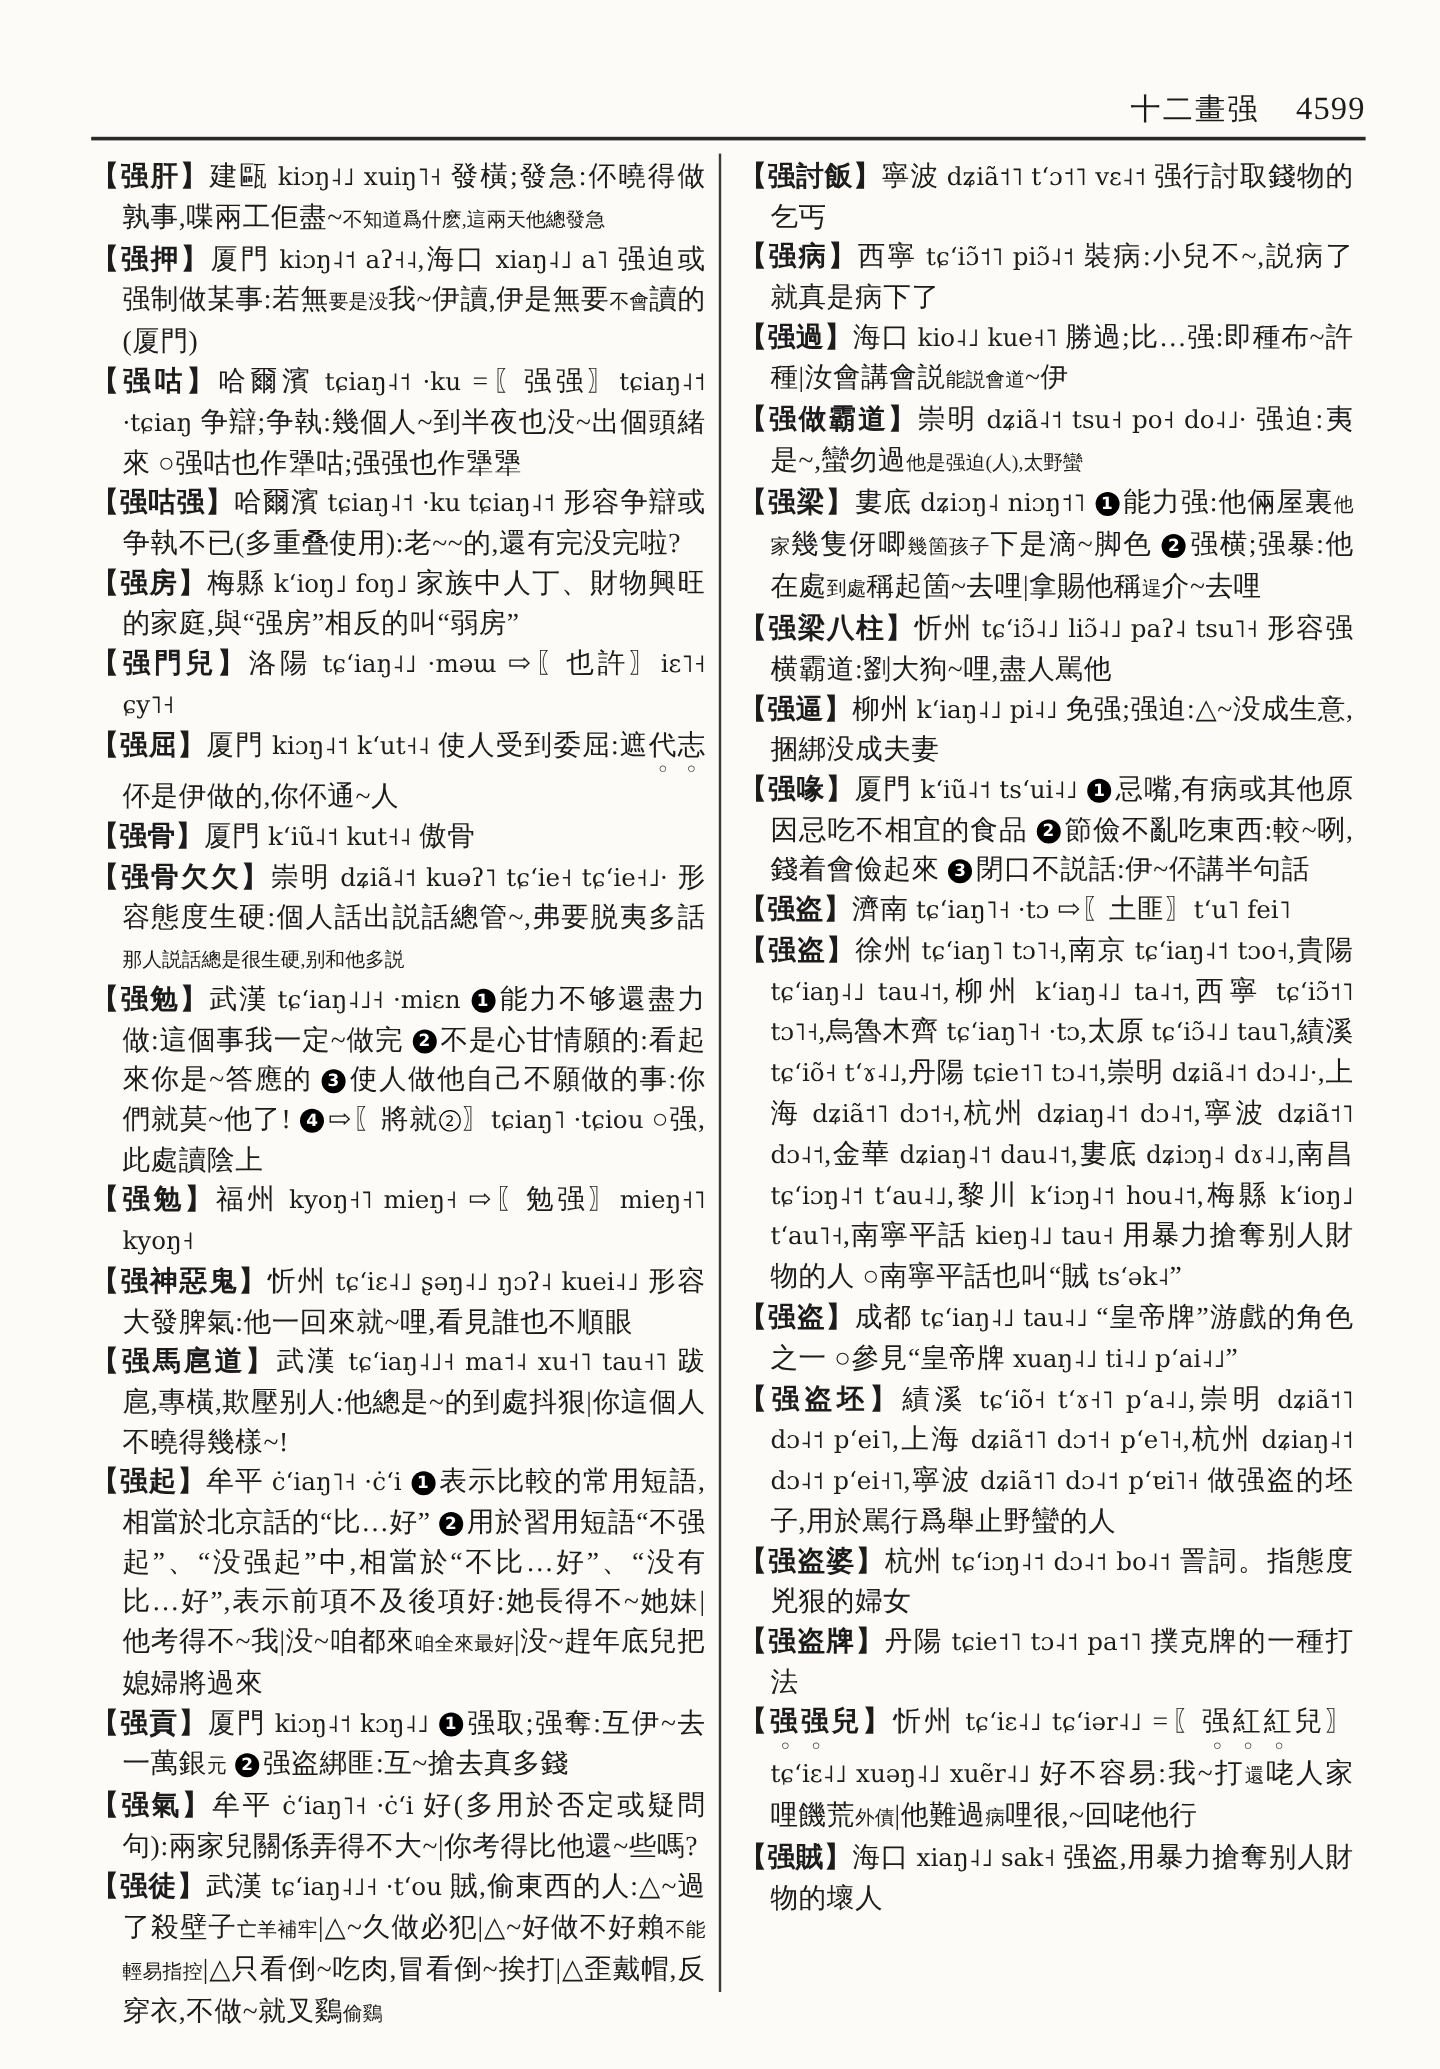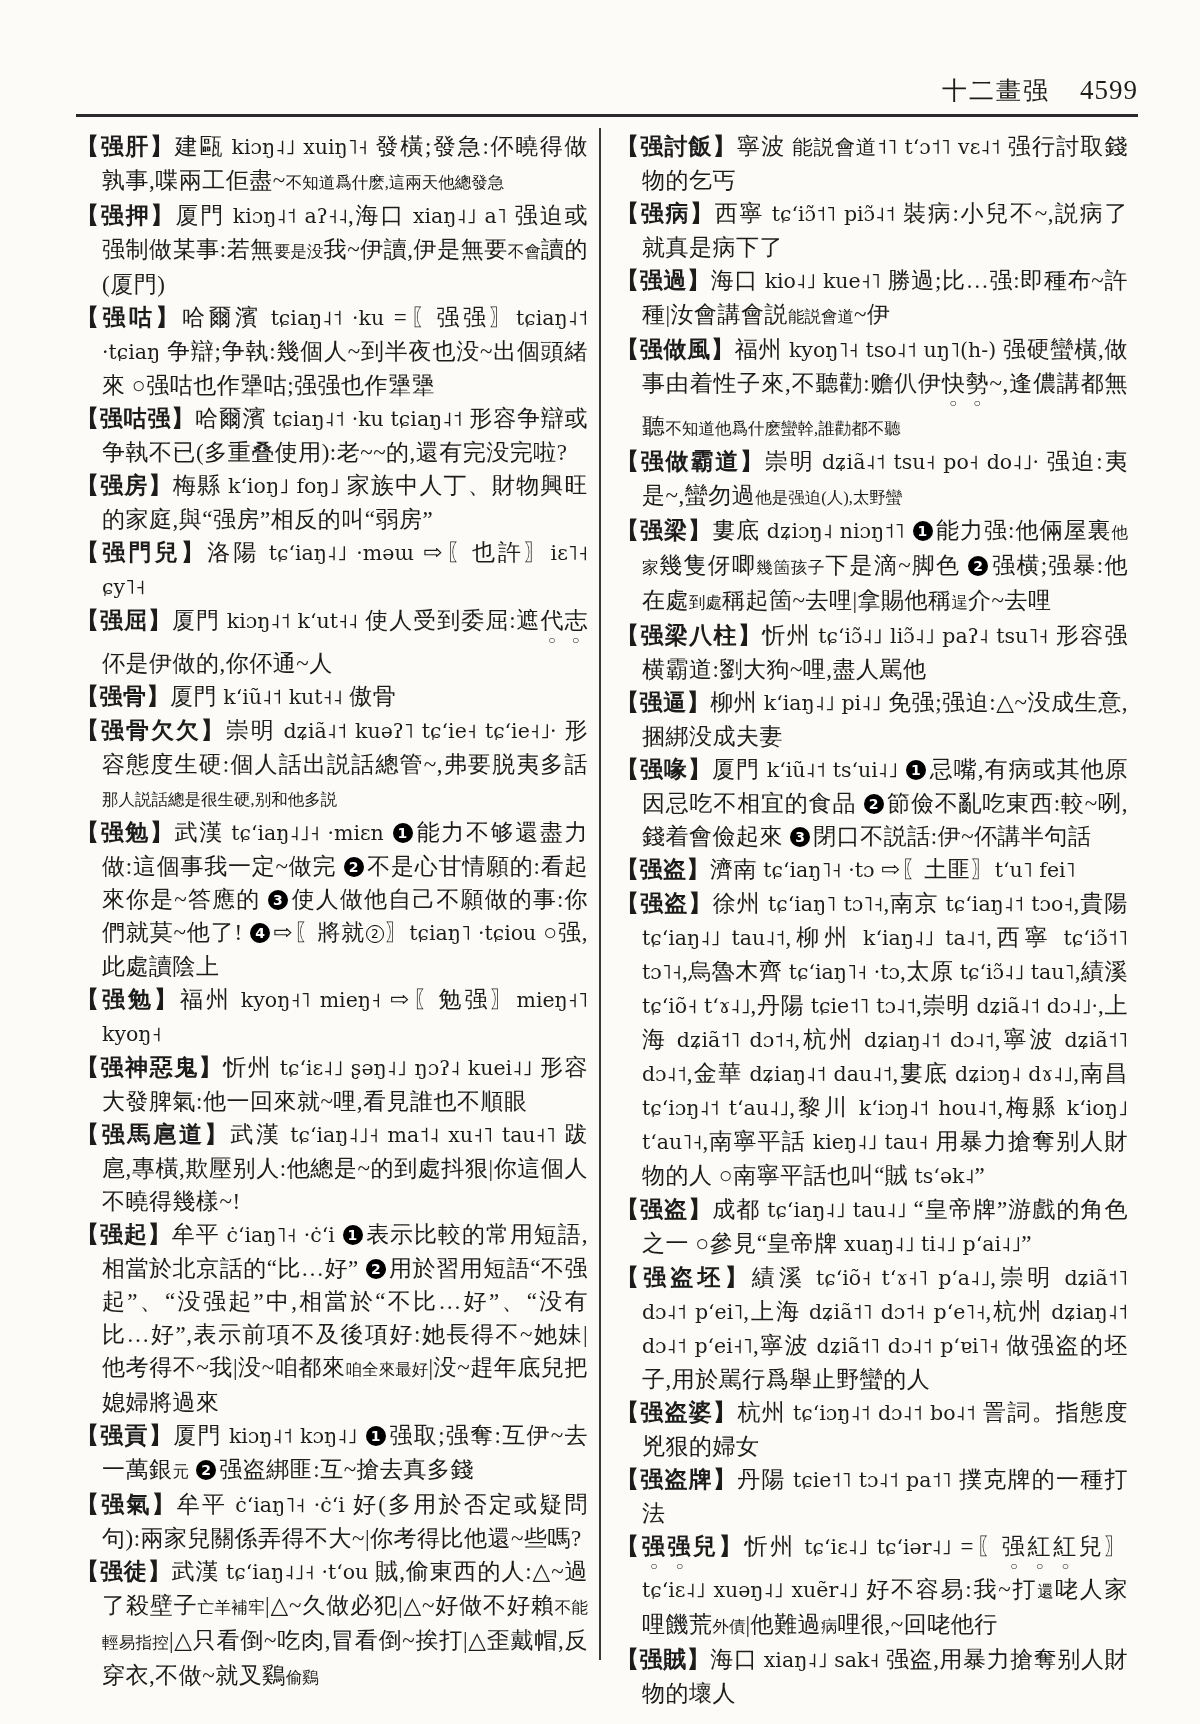--- a/index.html
+++ b/index.html
@@ -91,24 +91,23 @@
         <div class="entry"><span class="hw">【强勉】</span><span class="pl">武漢 </span><span class="ipa">tɕʻiaŋ˨˩˧ ·miɛn </span><span class="num">1</span><span class="txt">能力不够還盡力做:這個事我一定~做完 </span><span class="num">2</span><span class="txt">不是心甘情願的:看起來你是~答應的 </span><span class="num">3</span><span class="txt">使人做他自己不願做的事:你們就莫~他了! </span><span class="num">4</span><span class="txt">⇨〖將就</span><span class="numo">2</span><span class="txt">〗</span><span class="ipa">tɕiaŋ˥ ·tɕiou </span><span class="txt">○强,此處讀陰上</span></div>
         <div class="entry"><span class="hw">【强勉】</span><span class="pl">福州 </span><span class="ipa">kyoŋ˧˥ mieŋ˧ </span><span class="txt">⇨〖勉强〗</span><span class="ipa">mieŋ˧˥ kyoŋ˧</span></div>
         <div class="entry"><span class="hw">【强神惡鬼】</span><span class="pl">忻州 </span><span class="ipa">tɕʻiɛ˨˩ ʂəŋ˨˩ ŋɔʔ˨ kuei˨˩ </span><span class="txt">形容大發脾氣:他一回來就~哩,看見誰也不順眼</span></div>
         <div class="entry"><span class="hw">【强馬扈道】</span><span class="pl">武漢 </span><span class="ipa">tɕʻiaŋ˨˩˧ ma˦˨ xu˧˥ tau˧˥ </span><span class="txt">跋扈,專橫,欺壓别人:他總是~的到處抖狠|你這個人不曉得幾樣~!</span></div>
         <div class="entry"><span class="hw">【强起】</span><span class="pl">牟平 </span><span class="ipa">ċʻiaŋ˥˧ ·ċʻi </span><span class="num">1</span><span class="txt">表示比較的常用短語,相當於北京話的“比…好” </span><span class="num">2</span><span class="txt">用於習用短語“不强起”、“没强起”中,相當於“不比…好”、“没有比…好”,表示前項不及後項好:她長得不~她妹|他考得不~我|没~咱都來</span><span class="sm">咱全來最好</span><span class="txt">|没~趕年底兒把媳婦將過來</span></div>
         <div class="entry"><span class="hw">【强貢】</span><span class="pl">厦門 </span><span class="ipa">kiɔŋ˨˦ kɔŋ˨˩ </span><span class="num">1</span><span class="txt">强取;强奪:互伊~去一萬銀</span><span class="sm">元</span><span class="txt"> </span><span class="num">2</span><span class="txt">强盗綁匪:互~搶去真多錢</span></div>
         <div class="entry"><span class="hw">【强氣】</span><span class="pl">牟平 </span><span class="ipa">ċʻiaŋ˥˧ ·ċʻi </span><span class="txt">好(多用於否定或疑問句):兩家兒關係弄得不大~|你考得比他還~些嗎?</span></div>
         <div class="entry"><span class="hw">【强徒】</span><span class="pl">武漢 </span><span class="ipa">tɕʻiaŋ˨˩˧ ·tʻou </span><span class="txt">賊,偷東西的人:△~過了殺壁子</span><span class="sm">亡羊補牢</span><span class="txt">|△~久做必犯|△~好做不好賴</span><span class="sm">不能輕易指控</span><span class="txt">|△只看倒~吃肉,冒看倒~挨打|△歪戴帽,反穿衣,不做~就叉鷄</span><span class="sm">偷鷄</span></div>
       </div>
     <div class="col">
-        <div class="entry"><span class="hw">【强討飯】</span><span class="pl">寧波 </span><span class="ipa">能説會道˦˥ tʻɔ˦˥ vɛ˨˦ </span><span class="txt">强行討取錢物的乞丐</span></div>
+        <div class="entry"><span class="hw">【强討飯】</span><span class="pl">寧波 </span><span class="ipa">dʑiã˦˥ tʻɔ˦˥ vɛ˨˦ </span><span class="txt">强行討取錢物的乞丐</span></div>
         <div class="entry"><span class="hw">【强病】</span><span class="pl">西寧 </span><span class="ipa">tɕʻiɔ̃˦˥ piɔ̃˨˦ </span><span class="txt">裝病:小兒不~,説病了就真是病下了</span></div>
         <div class="entry"><span class="hw">【强過】</span><span class="pl">海口 </span><span class="ipa">kio˨˩ kue˧˥ </span><span class="txt">勝過;比…强:即種布~許種|汝會講會説</span><span class="sm">能説會道</span><span class="txt">~伊</span></div>
-        <div class="entry"><span class="hw">【强做風】</span><span class="pl">福州 </span><span class="ipa">kyoŋ˥˧ tso˨˦ uŋ˥(h-) </span><span class="txt">强硬蠻橫,做事由着性子來,不聽勸:赡仈伊</span><span class="txt ring">快勢</span><span class="txt">~,逢儂講都無聽</span><span class="sm">不知道他爲什麽蠻幹,誰勸都不聽</span></div>
         <div class="entry"><span class="hw">【强做霸道】</span><span class="pl">崇明 </span><span class="ipa">dʑiã˨˦ tsu˧ po˧ do˨˩· </span><span class="txt">强迫:夷是~,蠻勿過</span><span class="sm">他是强迫(人),太野蠻</span></div>
         <div class="entry"><span class="hw">【强梁】</span><span class="pl">婁底 </span><span class="ipa">dʑiɔŋ˨ niɔŋ˦˥ </span><span class="num">1</span><span class="txt">能力强:他倆屋裏</span><span class="sm">他家</span><span class="txt">幾隻伢唧</span><span class="sm">幾箇孩子</span><span class="txt">下是滴~脚色 </span><span class="num">2</span><span class="txt">强横;强暴:他在處</span><span class="sm">到處</span><span class="txt">稱起箇~去哩|拿賜他稱</span><span class="sm">逞</span><span class="txt">介~去哩</span></div>
         <div class="entry"><span class="hw">【强梁八柱】</span><span class="pl">忻州 </span><span class="ipa">tɕʻiɔ̃˨˩ liɔ̃˨˩ paʔ˨ tsu˥˧ </span><span class="txt">形容强横霸道:劉大狗~哩,盡人駡他</span></div>
         <div class="entry"><span class="hw">【强逼】</span><span class="pl">柳州 </span><span class="ipa">kʻiaŋ˨˩ pi˨˩ </span><span class="txt">免强;强迫:△~没成生意,捆綁没成夫妻</span></div>
         <div class="entry"><span class="hw">【强喙】</span><span class="pl">厦門 </span><span class="ipa">kʻiũ˨˦ tsʻui˨˩ </span><span class="num">1</span><span class="txt">忌嘴,有病或其他原因忌吃不相宜的食品 </span><span class="num">2</span><span class="txt">節儉不亂吃東西:較~咧,錢着會儉起來 </span><span class="num">3</span><span class="txt">閉口不説話:伊~伓講半句話</span></div>
         <div class="entry"><span class="hw">【强盗】</span><span class="pl">濟南 </span><span class="ipa">tɕʻiaŋ˥˧ ·tɔ </span><span class="txt">⇨〖土匪〗</span><span class="ipa">tʻu˥ fei˥</span></div>
         <div class="entry"><span class="hw">【强盗】</span><span class="pl">徐州 </span><span class="ipa">tɕʻiaŋ˥ tɔ˥˧</span><span class="txt">,</span><span class="pl">南京 </span><span class="ipa">tɕʻiaŋ˨˦ tɔo˧</span><span class="txt">,</span><span class="pl">貴陽 </span><span class="ipa">tɕʻiaŋ˨˩ tau˨˦</span><span class="txt">,</span><span class="pl">柳州 </span><span class="ipa">kʻiaŋ˨˩ ta˨˦</span><span class="txt">,</span><span class="pl">西寧 </span><span class="ipa">tɕʻiɔ̃˦˥ tɔ˥˧</span><span class="txt">,</span><span class="pl">烏魯木齊 </span><span class="ipa">tɕʻiaŋ˥˧ ·tɔ</span><span class="txt">,</span><span class="pl">太原 </span><span class="ipa">tɕʻiɔ̃˨˩ tau˥</span><span class="txt">,</span><span class="pl">績溪 </span><span class="ipa">tɕʻiõ˧ tʻɤ˨˩</span><span class="txt">,</span><span class="pl">丹陽 </span><span class="ipa">tɕie˦˥ tɔ˨˦</span><span class="txt">,</span><span class="pl">崇明 </span><span class="ipa">dʑiã˨˦ dɔ˨˩·</span><span class="txt">,</span><span class="pl">上海 </span><span class="ipa">dʑiã˦˥ dɔ˦˧</span><span class="txt">,</span><span class="pl">杭州 </span><span class="ipa">dʑiaŋ˨˦ dɔ˨˦</span><span class="txt">,</span><span class="pl">寧波 </span><span class="ipa">dʑiã˦˥ dɔ˨˦</span><span class="txt">,</span><span class="pl">金華 </span><span class="ipa">dʑiaŋ˨˦ dau˨˦</span><span class="txt">,</span><span class="pl">婁底 </span><span class="ipa">dʑiɔŋ˨ dɤ˨˩</span><span class="txt">,</span><span class="pl">南昌 </span><span class="ipa">tɕʻiɔŋ˨˦ tʻau˨˩</span><span class="txt">,</span><span class="pl">黎川 </span><span class="ipa">kʻiɔŋ˨˦ hou˨˦</span><span class="txt">,</span><span class="pl">梅縣 </span><span class="ipa">kʻioŋ˩ tʻau˥˧</span><span class="txt">,</span><span class="pl">南寧平話 </span><span class="ipa">kieŋ˨˩ tau˧ </span><span class="txt">用暴力搶奪别人財物的人 ○南寧平話也叫“賊 </span><span class="ipa">tsʻək˨</span><span class="txt">”</span></div>
         <div class="entry"><span class="hw">【强盗】</span><span class="pl">成都 </span><span class="ipa">tɕʻiaŋ˨˩ tau˨˩ </span><span class="txt">“皇帝牌”游戲的角色之一 ○參見“皇帝牌 </span><span class="ipa">xuaŋ˨˩ ti˨˩ pʻai˨˩</span><span class="txt">”</span></div>
         <div class="entry"><span class="hw">【强盗坯】</span><span class="pl">績溪 </span><span class="ipa">tɕʻiõ˧ tʻɤ˧˥ pʻa˨˩</span><span class="txt">,</span><span class="pl">崇明 </span><span class="ipa">dʑiã˦˥ dɔ˨˦ pʻei˥</span><span class="txt">,</span><span class="pl">上海 </span><span class="ipa">dʑiã˦˥ dɔ˦˧ pʻe˥˧</span><span class="txt">,</span><span class="pl">杭州 </span><span class="ipa">dʑiaŋ˨˦ dɔ˨˦ pʻei˧˥</span><span class="txt">,</span><span class="pl">寧波 </span><span class="ipa">dʑiã˦˥ dɔ˨˦ pʻɐi˥˧ </span><span class="txt">做强盗的坯子,用於駡行爲舉止野蠻的人</span></div>
         <div class="entry"><span class="hw">【强盗婆】</span><span class="pl">杭州 </span><span class="ipa">tɕʻiɔŋ˨˦ dɔ˨˦ bo˨˦ </span><span class="txt">詈詞。指態度兇狠的婦女</span></div>

